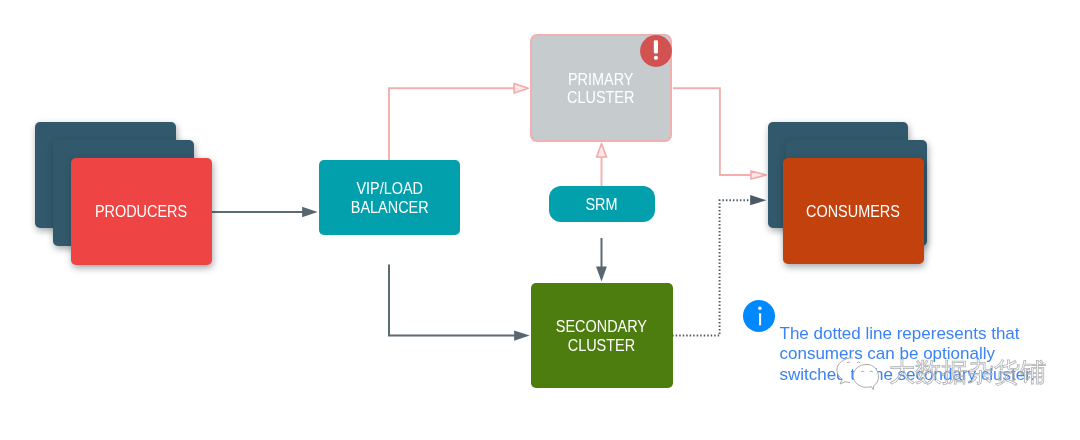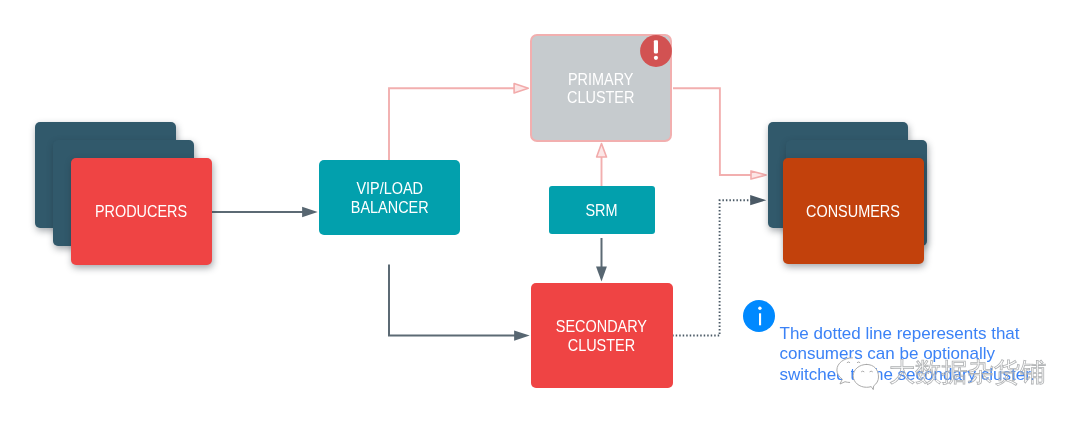--- a/index.html
+++ b/index.html
@@ -88,25 +88,25 @@
 CLUSTER</span>
   </div>
   <div class="alert-badge" style="left:640.3px;top:35.4px;">
     <svg viewBox="0 0 32 32" width="32" height="32">
       <circle cx="16" cy="16" r="15.9" fill="#D25252"></circle>
       <rect x="13.85" y="5.3" width="4.15" height="13.1" rx="1.05" fill="#fff"></rect>
       <rect x="13.85" y="20.7" width="4.2" height="4.2" rx="2.1" fill="#fff"></rect>
     </svg>
   </div>
 
-  <div class="node card" style="left:549px;top:186px;width:105.5px;height:48px;background:#02A0AD;border-radius:3px;">
+  <div class="node card" style="left:549px;top:186px;width:105.5px;height:36px;background:#02A0AD;border-radius:12px;">
     <span class="lbl">SRM</span>
   </div>
 
-  <div class="node card" style="left:531px;top:283px;width:141.5px;height:105px;background:#ef4444;border-radius:5px;">
+  <div class="node card" style="left:531px;top:283px;width:141.5px;height:105px;background:#4d7c0f;border-radius:5px;">
     <span class="lbl">SECONDARY
 CLUSTER</span>
   </div>
 
   <div class="stack">
     <div class="node card shadow" style="left:767.6px;top:122.2px;width:140.6px;height:106.2px;background:#31596B;"></div>
     <div class="node card shadow" style="left:786px;top:139.8px;width:140.6px;height:106.2px;background:#31596B;"></div>
     <div class="node card shadow" style="left:783px;top:157.8px;width:140.8px;height:106.2px;background:#c2410c;">
       <span class="lbl">CONSUMERS</span>
     </div>

